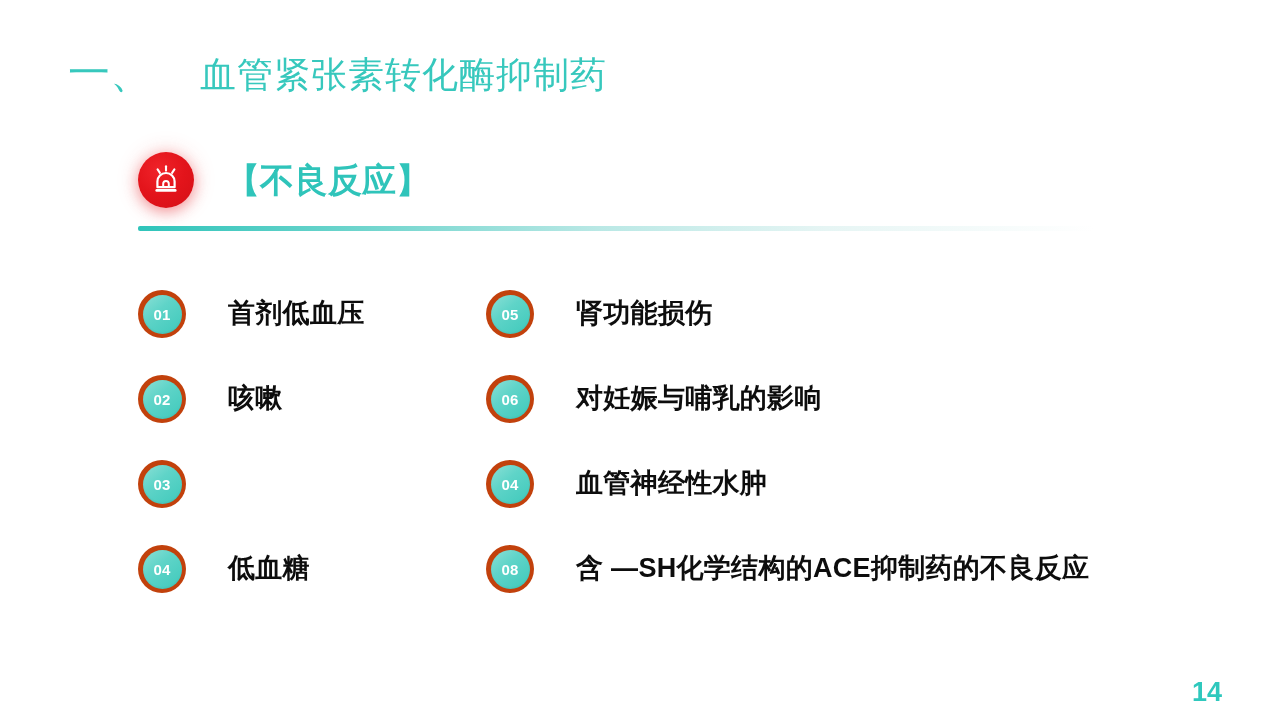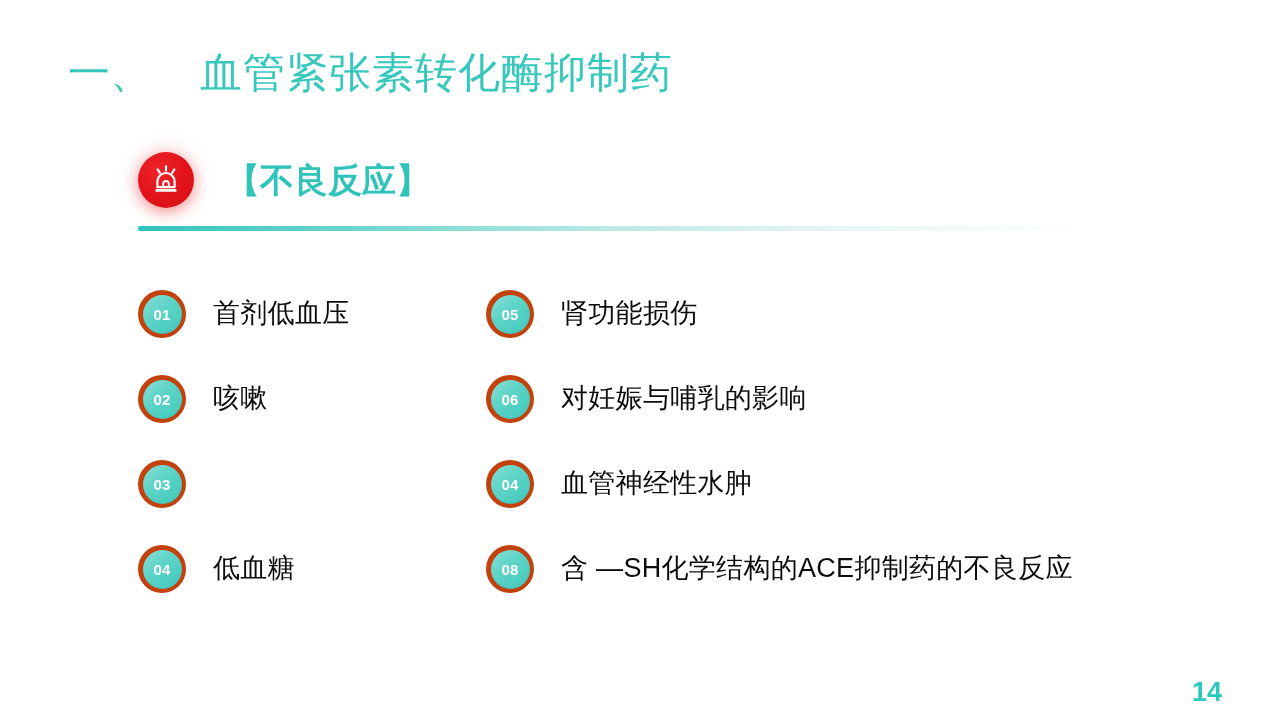--- a/index.html
+++ b/index.html
@@ -33,21 +33,21 @@
     white-space: nowrap;
   }
   .title-num {
     font-size: 42px;
     font-weight: 400;
     color: #37C8BD;
     letter-spacing: 0px;
     line-height: 1;
   }
   .title-text {
-    font-size: 42px;
+    font-size: 36px;
     font-weight: 400;
     color: #37C8BD;
     margin-left: 48px;
     letter-spacing: 1px;
     line-height: 1;
   }
 
   
   .section-head {
     position: absolute;
@@ -137,23 +137,23 @@
   .num-badge .inner span {
     font-size: 15px;
     font-weight: bold;
     color: #ffffff;
     line-height: 1;
     letter-spacing: 0.2px;
   }
 
   .item-label {
     font-size: 27px;
-    font-weight: 400;
+    font-weight: 700;
     color: #0d0d0d;
-    margin-left: 27px;
+    margin-left: 42px;
     line-height: 48px;
     white-space: nowrap;
     letter-spacing: 0.3px;
   }
 
   
   .page-number {
     position: absolute;
     right: 58px;
     bottom: 14px;

